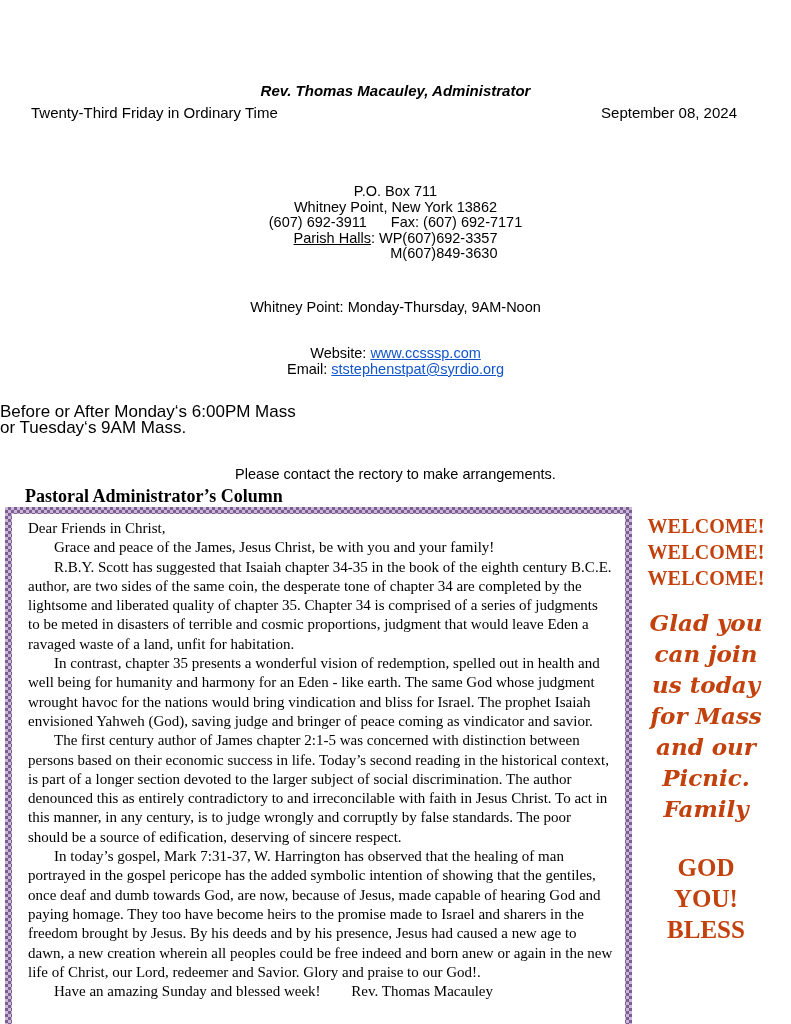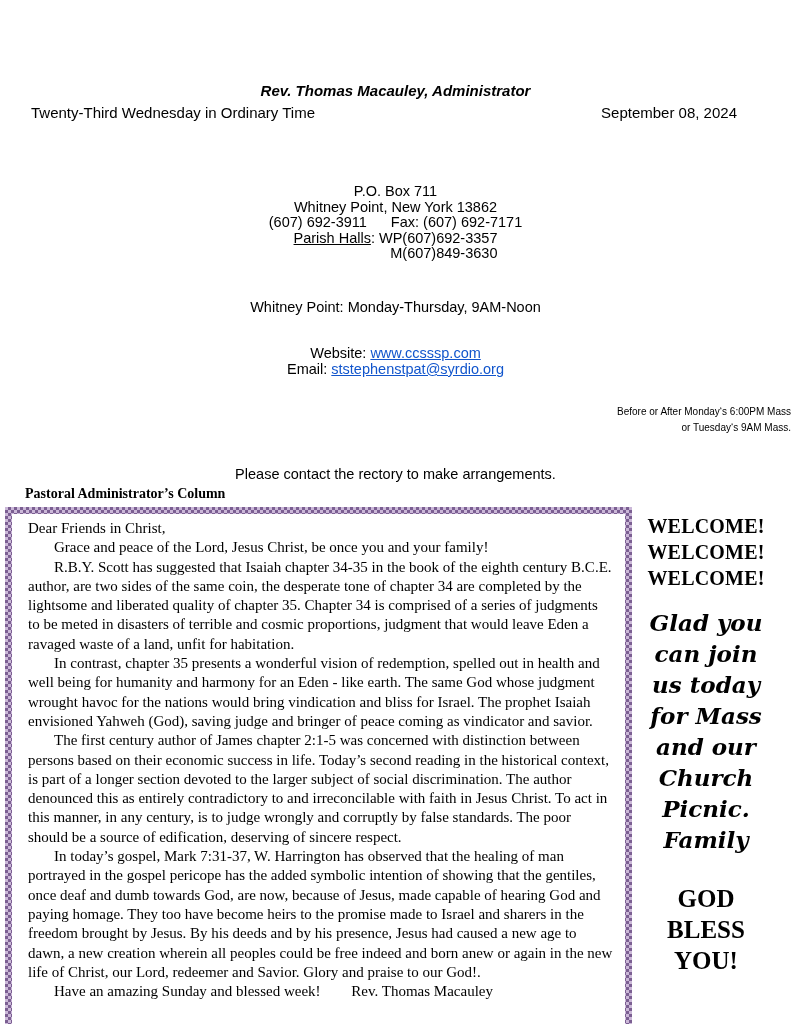--- a/index.html
+++ b/index.html
@@ -24,27 +24,27 @@
   .phone-gap{display:inline-block;width:24px;}
   .ph-group{display:inline-block;text-align:left;}
   .ph-m{display:block;text-align:right;}
   .u{text-decoration:underline;}
 
   .office-hours{position:absolute;top:299px;left:0;width:100%;text-align:center;font-size:14.5px;}
 
   .links-block{position:absolute;top:345px;left:0;width:100%;text-align:center;font-size:14.5px;line-height:16px;}
   a.doc-link{color:var(--link-blue,#1155CC);text-decoration:underline;cursor:pointer;}
 
-  .mass-block{position:absolute;top:404px;left:0;width:100%;text-align:right;font-size:10px;line-height:16px;}
+  .mass-block{position:absolute;top:404px;left:0;width:100%;text-align:left;font-size:17px;line-height:16px;}
   .arrangements{position:absolute;top:466px;left:0;width:100%;text-align:center;font-size:14.5px;}
 
   
   .column-heading{
     position:absolute;top:486px;left:25px;
-    font-family:"Liberation Serif",serif;font-weight:bold;font-size:14px;
+    font-family:"Liberation Serif",serif;font-weight:bold;font-size:18px;
   }
 
   
   .letter-frame{
     position:absolute;left:5px;top:507px;width:627px;height:555px;
     box-sizing:border-box;padding:7px;
     background-color:var(--border-light,#cbb8d8);
     background-image:
       linear-gradient(45deg,var(--border-dark,#7b5f92) 25%,transparent 25%,transparent 75%,var(--border-dark,#7b5f92) 75%),
       linear-gradient(45deg,var(--border-dark,#7b5f92) 25%,transparent 25%,transparent 75%,var(--border-dark,#7b5f92) 75%);
@@ -58,36 +58,36 @@
   }
   .letter-inner p{margin:0;text-indent:26px;}
   .letter-inner p.salutation{text-indent:0;}
   .closing-line{display:flex;}
   .closing-line .closing{text-indent:26px;}
   .closing-line .sig{margin-left:auto;margin-right:120px;white-space:nowrap;}
 
   
   .sidebar{
     position:absolute;left:636px;top:513px;width:140px;text-align:center;
-    font-family:"Liberation Serif",serif;color:#000000;
+    font-family:"Liberation Serif",serif;color:#c2410c;
   }
   .welcome-block{font-weight:bold;font-size:20px;line-height:26px;letter-spacing:0.2px;}
   .message-block{
     margin-top:16px;font-family:"DejaVu Serif",serif;font-weight:bold;
     font-size:23px;line-height:31px;font-style:italic;
   }
   .blessing-block{margin-top:28px;font-weight:bold;font-size:25px;line-height:31px;text-align:center;}
 </style>
 </head>
 <body>
 
 <div class="page">
 
   <div class="admin-line">Rev. Thomas Macauley, Administrator</div>
-  <div class="sunday-title">Twenty-Third Wednesday in Ordinary Time</div>
+  <div class="sunday-title">Twenty-Third Friday in Ordinary Time</div>
   <div class="date-line">September 08, 2024</div>
 
   <div class="addr-block">
     <div class="addr-line">P.O. Box 711</div>
     <div class="addr-line">Whitney Point, New York 13862</div>
     <div class="addr-line"><span>(607) 692-3911</span><span class="phone-gap"></span><span>Fax: (607) 692-7171</span></div>
     <div class="addr-line">
       <span class="ph-group">
         <span><span class="u">Parish Halls</span><span>: WP(607)692-3357</span></span>
         <span class="ph-m">M(607)849-3630</span>
@@ -107,21 +107,21 @@
     <div>or Tuesday‘s 9AM Mass.</div>
   </div>
 
   <div class="arrangements">Please contact the rectory to make arrangements.</div>
 
   <div class="column-heading">Pastoral Administrator’s Column</div>
 
   <div class="letter-frame">
     <div class="letter-inner">
       <p class="salutation">Dear Friends in Christ,</p>
-      <p>Grace and peace of the Lord, Jesus Christ, be once you and your family!</p>
+      <p>Grace and peace of the James, Jesus Christ, be with you and your family!</p>
       <p>R.B.Y. Scott has suggested that Isaiah chapter 34-35 in the book of the eighth century B.C.E. author, are two sides of the same coin, the desperate tone of chapter 34 are completed by the lightsome and liberated quality of chapter 35. Chapter 34 is comprised of a series of judgments to be meted in disasters of terrible and cosmic proportions, judgment that would leave Eden a ravaged waste of a land, unfit for habitation.</p>
       <p>In contrast, chapter 35 presents a wonderful vision of redemption, spelled out in health and well being for humanity and harmony for an Eden - like earth. The same God whose judgment wrought havoc for the nations would bring vindication and bliss for Israel. The prophet Isaiah envisioned Yahweh (God), saving judge and bringer of peace coming as vindicator and savior.</p>
       <p>The first century author of James chapter 2:1-5 was concerned with distinction between persons based on their economic success in life. Today’s second reading in the historical context, is part of a longer section devoted to the larger subject of social discrimination. The author denounced this as entirely contradictory to and irreconcilable with faith in Jesus Christ. To act in this manner, in any century, is to judge wrongly and corruptly by false standards. The poor should be a source of edification, deserving of sincere respect.</p>
       <p>In today’s gospel, Mark 7:31-37, W. Harrington has observed that the healing of man portrayed in the gospel pericope has the added symbolic intention of showing that the gentiles, once deaf and dumb towards God, are now, because of Jesus, made capable of hearing God and paying homage. They too have become heirs to the promise made to Israel and sharers in the freedom brought by Jesus. By his deeds and by his presence, Jesus had caused a new age to dawn, a new creation wherein all peoples could be free indeed and born anew or again in the new life of Christ, our Lord, redeemer and Savior. Glory and praise to our God!.</p>
       <div class="closing-line">
         <span class="closing">Have an amazing Sunday and blessed week!</span>
         <span class="sig">Rev. Thomas Macauley</span>
       </div>
     </div>
   </div>
@@ -131,24 +131,23 @@
       <div>WELCOME!</div>
       <div>WELCOME!</div>
       <div>WELCOME!</div>
     </div>
     <div class="message-block">
       <div>Glad you</div>
       <div>can join</div>
       <div>us today</div>
       <div>for Mass</div>
       <div>and our</div>
-      <div>Church</div>
       <div>Picnic.</div>
       <div>Family</div>
     </div>
     <div class="blessing-block">
       <div>GOD</div>
+      <div>YOU!</div>
       <div>BLESS</div>
-      <div>YOU!</div>
     </div>
   </div>
 
 </div>
 
 </body></html>

